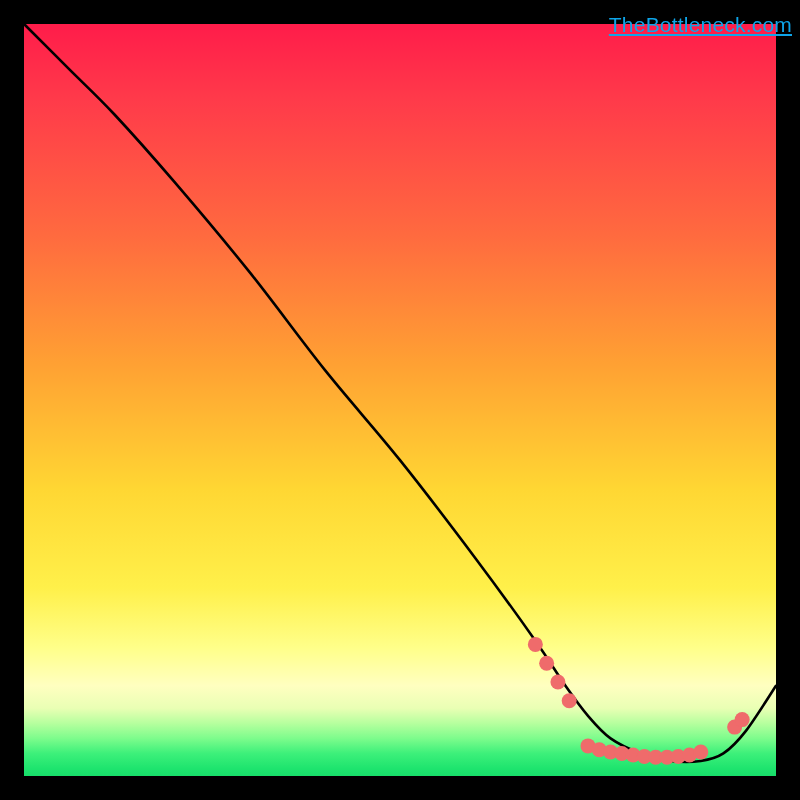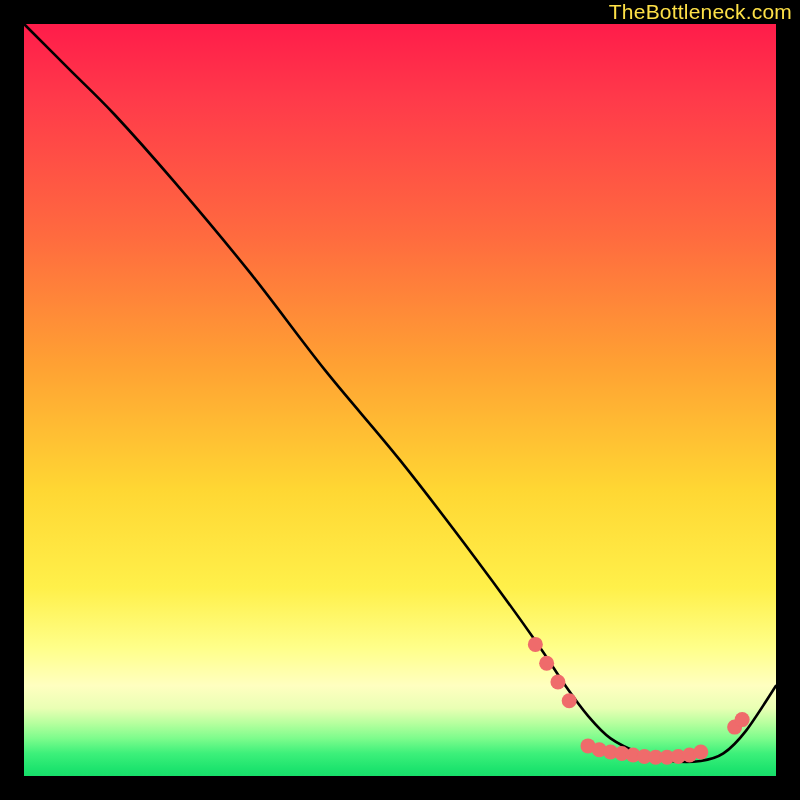--- a/index.html
+++ b/index.html
@@ -37,27 +37,28 @@
       #e9ffb4 91%,
       #b6ff9e 93%,
       #7dfc8c 95%,
       #3df07a 97%,
       #1ee46e 99%,
       #18de6a 100%
     );
   }
   .watermark {
     position: absolute;
-    top: 0;
+    top: 13px;
     right: 8px;
-    color: #fde047;
+    color: #0ea5e9;
     font-size: 21px;
     font-weight: 400;
     letter-spacing: 0.2px;
     user-select: none;
+    text-decoration: underline;
   }
   svg.curve {
     position: absolute;
     left: 0;
     top: 0;
     width: 752px;
     height: 752px;
     overflow: visible;
   }
 </style>

